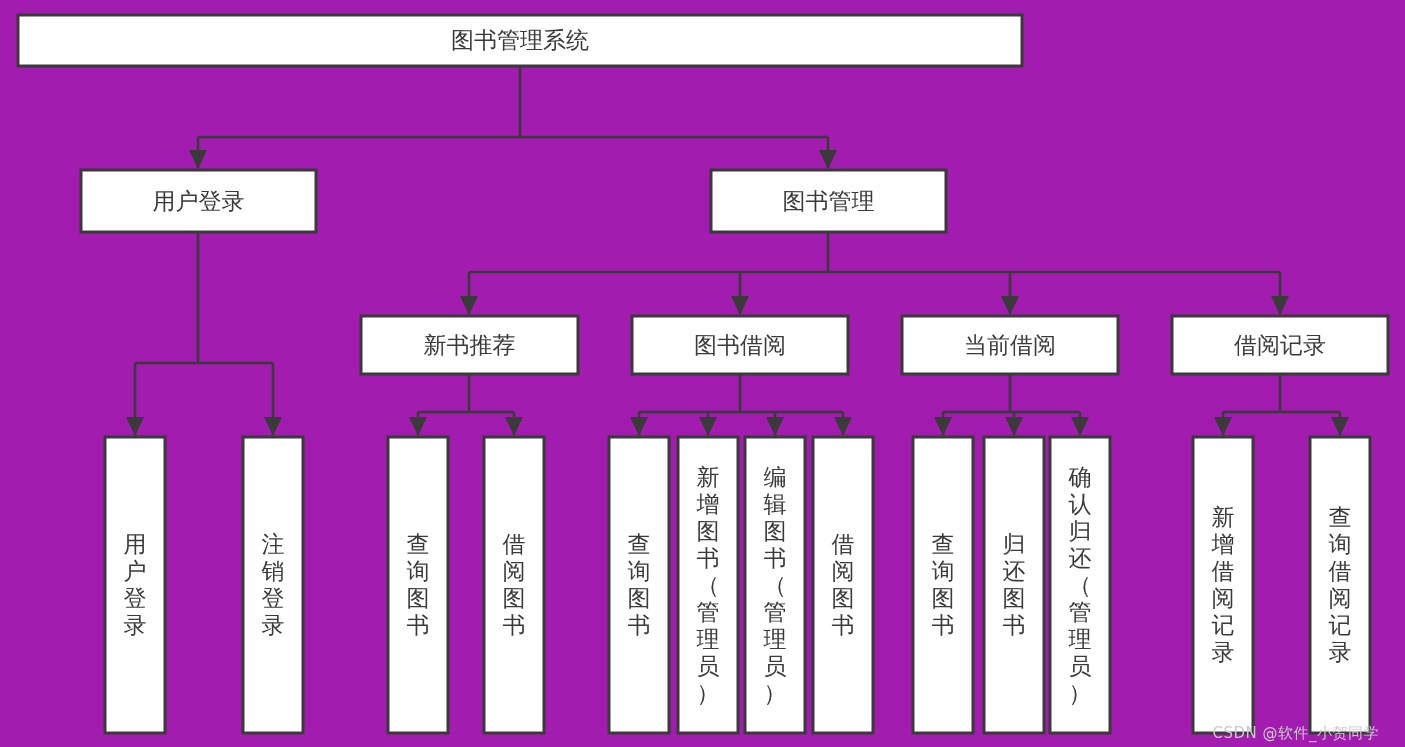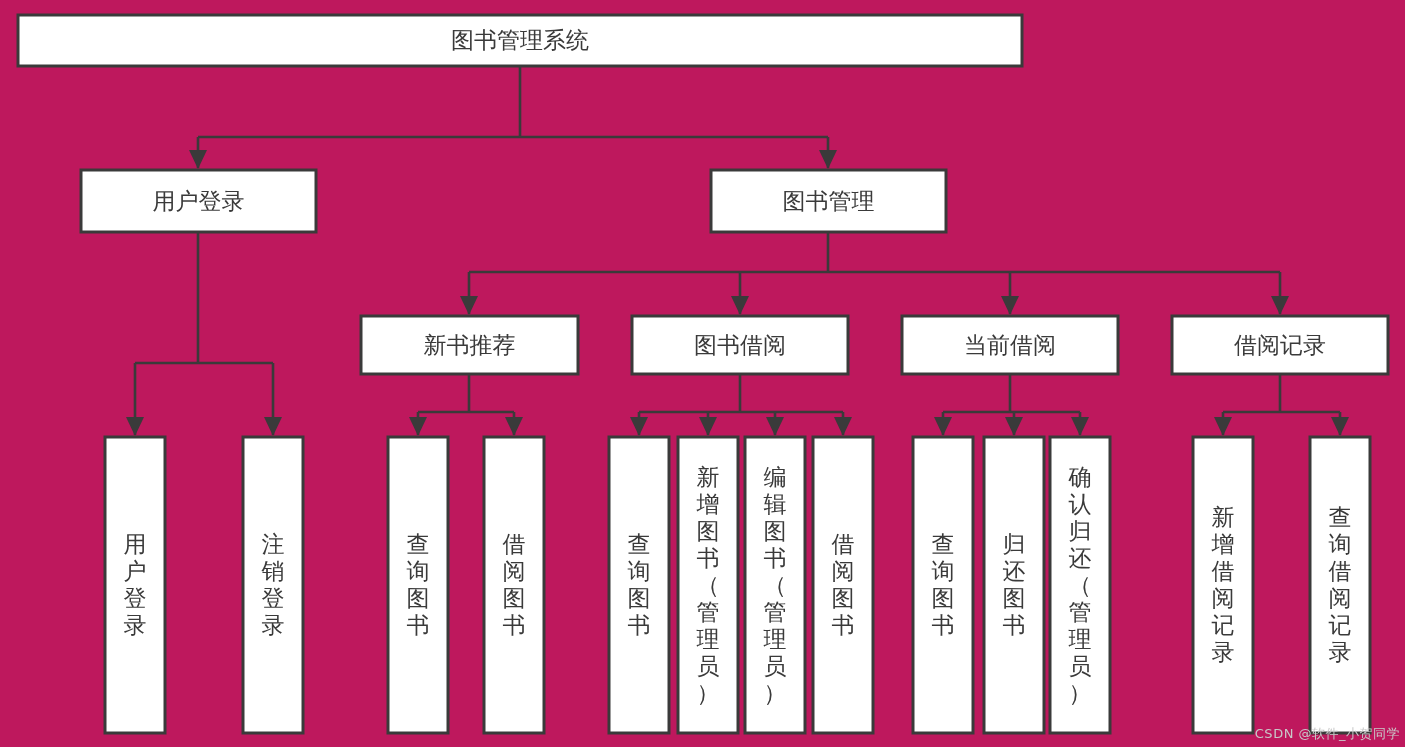--- a/index.html
+++ b/index.html
@@ -7,21 +7,21 @@
     padding: 0;
     background: #ffffff;
   }
   body {
     font-family: "DejaVu Sans", "Liberation Sans", sans-serif;
   }
   #diagram-root {
     position: relative;
     width: 1405px;
     height: 747px;
-    background: #be185d;
+    background: #a21caf;
     overflow: hidden;
   }
   svg.canvas {
     position: absolute;
     left: 0;
     top: 0;
     width: 1405px;
     height: 747px;
   }
   .node-box {
@@ -46,24 +46,24 @@
     stroke: #3a3a3a;
     stroke-width: 2.6;
     fill: none;
   }
   .arrow-head {
     fill: #3a3a3a;
     stroke: none;
   }
   .watermark {
     position: absolute;
-    right: 5px;
+    right: 26px;
     bottom: 4px;
     color: #c9c9c9;
-    font-size: 13px;
+    font-size: 15px;
     font-family: "DejaVu Sans", "Liberation Sans", sans-serif;
     white-space: nowrap;
     letter-spacing: 0.5px;
     margin-top: 23px;
   }
 </style>
 </head>
 <body>
 
 <div id="diagram-root">

